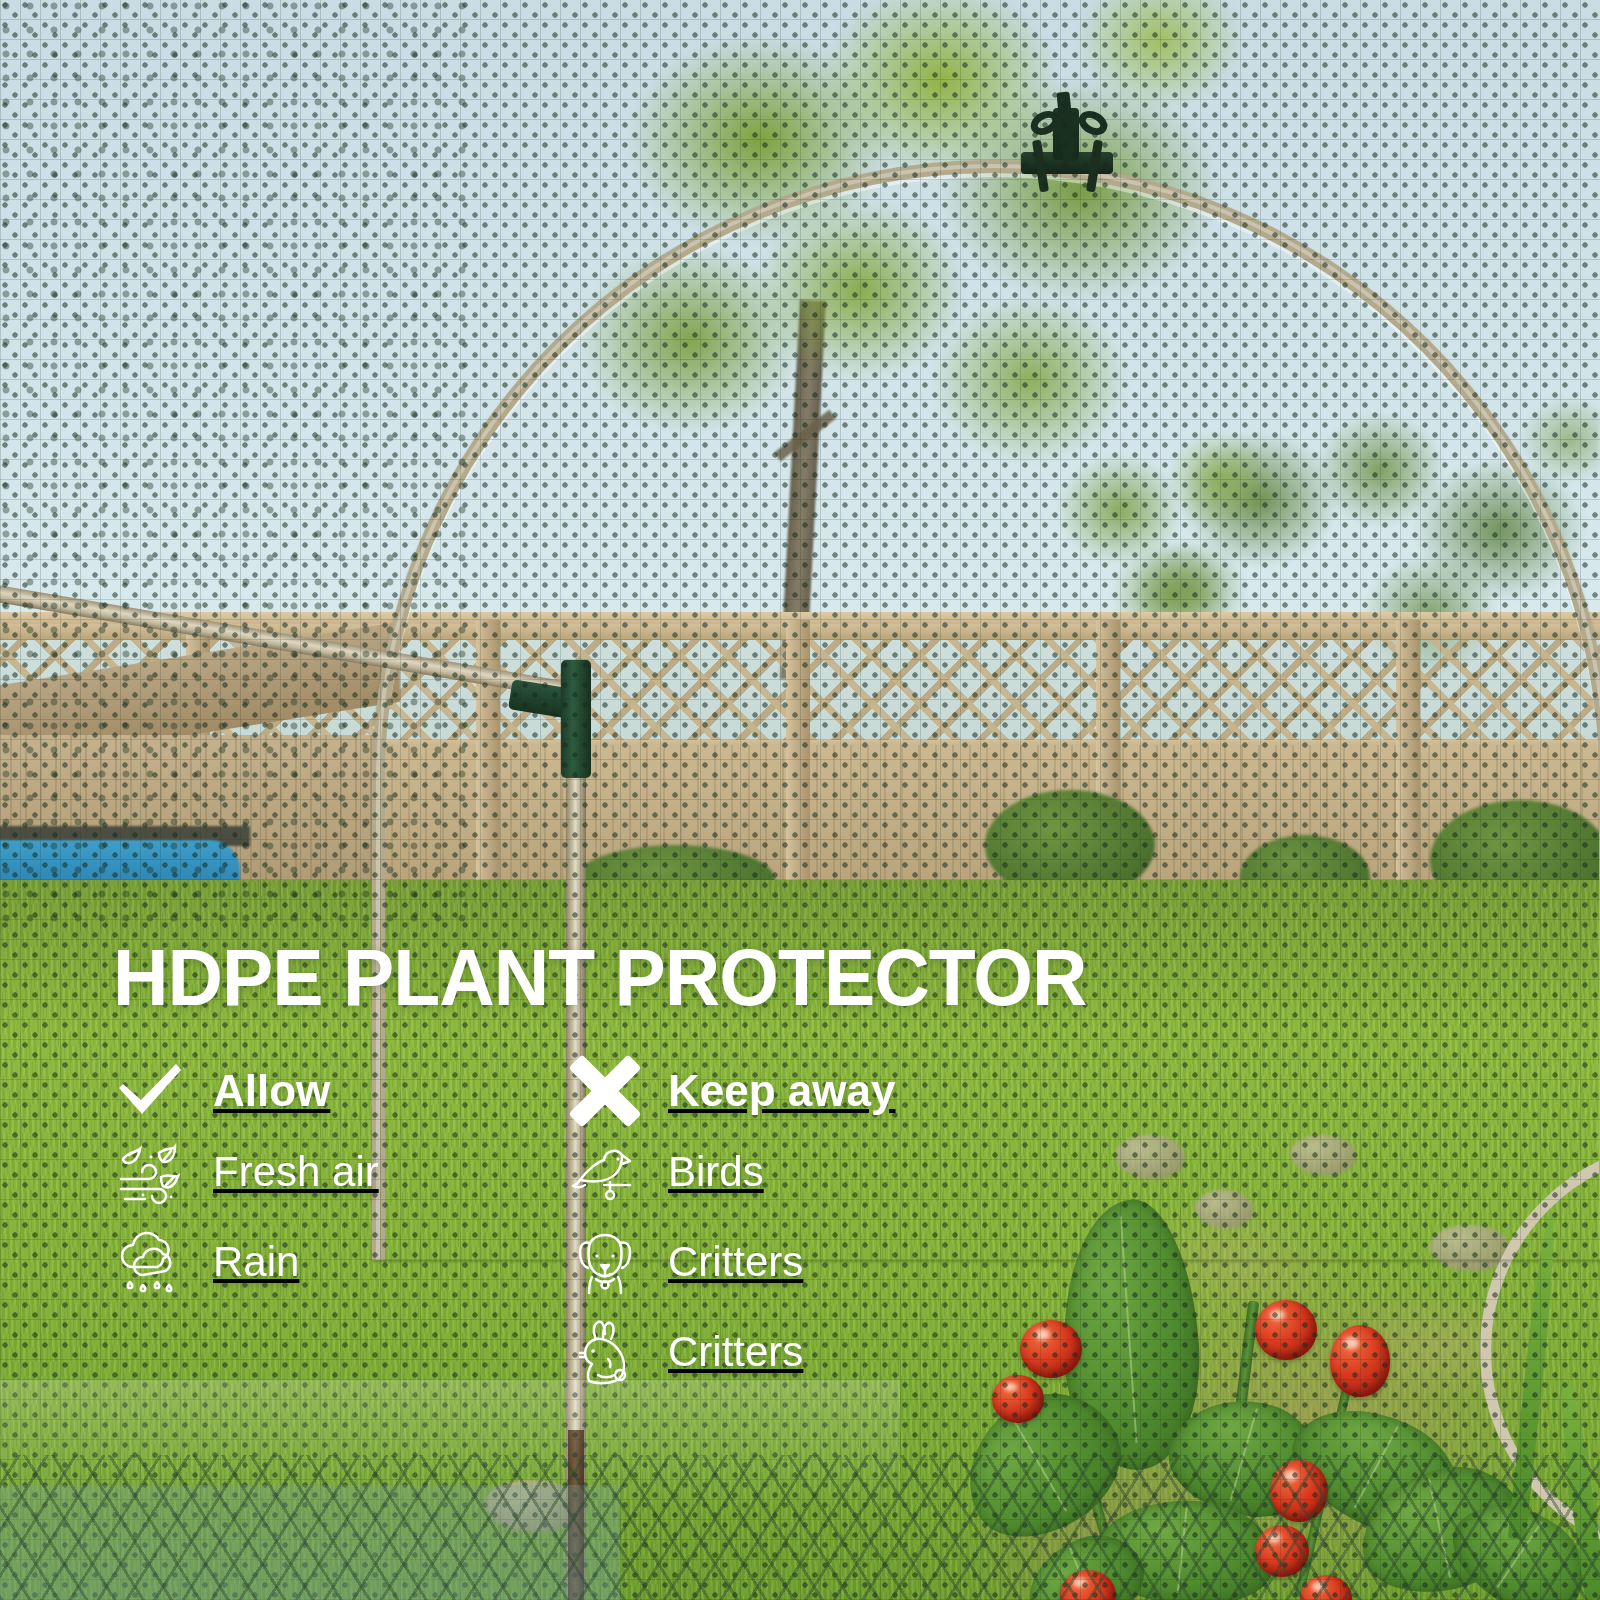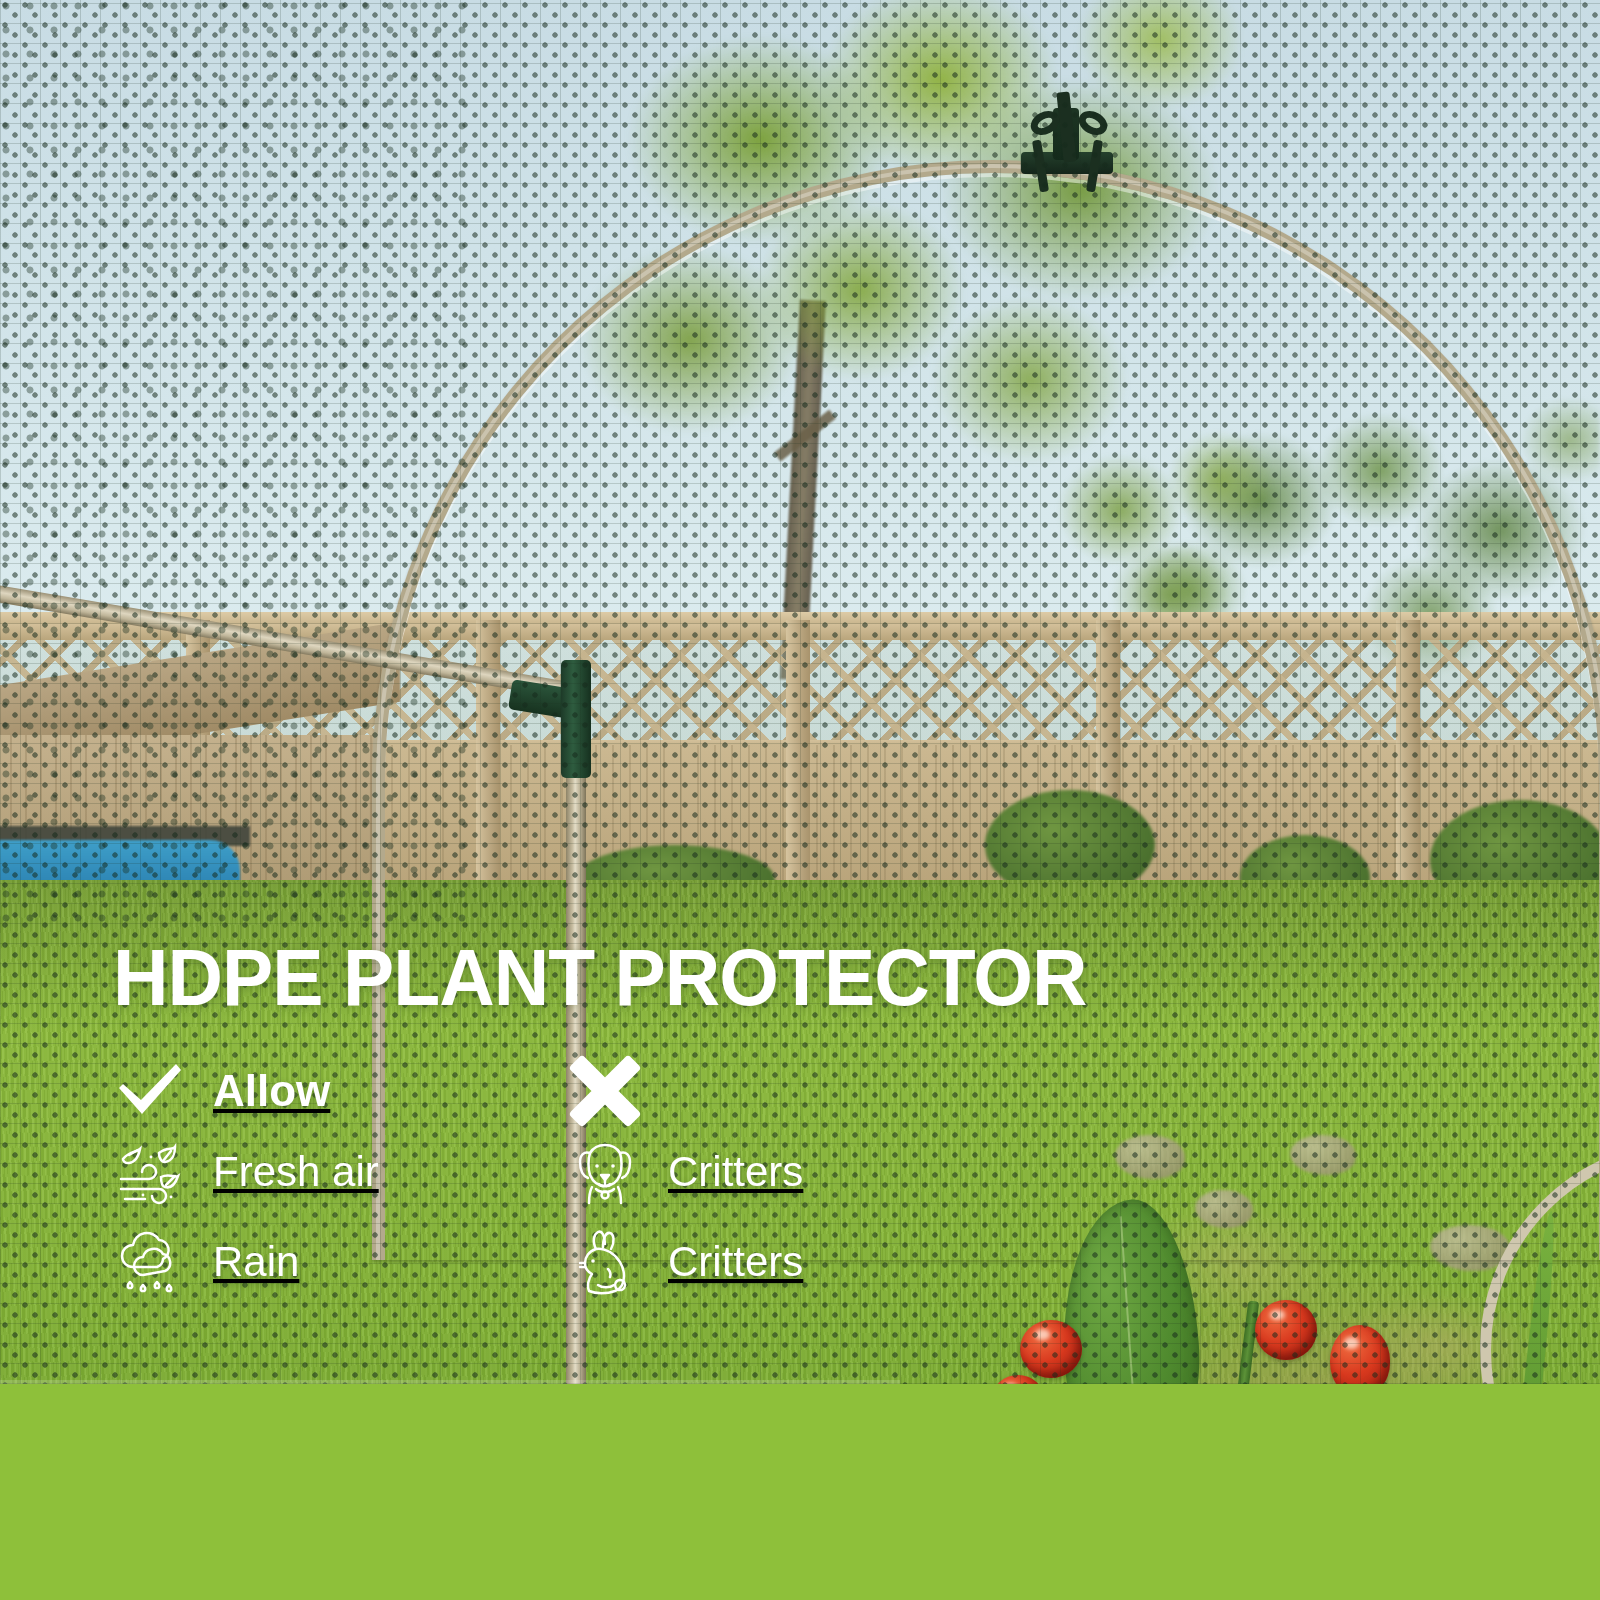--- a/index.html
+++ b/index.html
@@ -1,19 +1,19 @@
 <!DOCTYPE html>
 <html><head>
 <meta charset="utf-8">
 <style>
   * { margin:0; padding:0; box-sizing:border-box; }
   html,body { width:1600px; height:1600px; overflow:hidden; background:#8ec03a; }
   body { font-family:"Liberation Sans", sans-serif; }
 
-  #stage { position:relative; width:1600px; height:1384px; overflow:hidden; }
+  #stage { position:relative; width:1600px; height:1600px; overflow:hidden; }
 
   
   .layer { position:absolute; inset:0; }
 
   
   .sky {
     background:linear-gradient(to bottom,
       #c8dce4 0%, #cfe2e8 18%, #d8e9ed 38%, #dfeef0 55%, #e2f0f0 70%, #dfeeea 100%);
   }
 
@@ -487,22 +487,35 @@
         </div>
 
       </div>
 
       <div class="column right">
 
         <div class="col-head">
           <svg class="mark" viewBox="0 0 74 74">
             <path d="M14 6 L37 29 L60 6 L68 14 L45 37 L68 60 L60 68 L37 45 L14 68 L6 60 L29 37 L6 14 Z" fill="#ffffff" stroke="#ffffff" stroke-width="8" stroke-linejoin="round"></path>
           </svg>
-        </div>
-
+          <span class="col-head-label">Keep away</span>
+        </div>
+
+        <div class="col-row">
+          <svg class="ico" viewBox="0 0 74 74" fill="none" stroke="#ffffff" stroke-width="2.5" stroke-linecap="round" stroke-linejoin="round">
+            <path d="M54 20 a10 10 0 0 0 -18 5 c-6 2 -16 9 -24 20 c10 2 22 2 30 -2 c8 -4 12 -12 12 -23z"></path>
+            <path d="M12 45 c-2 3 -4 5 -7 6 c4 2 9 1 12 -1"></path>
+            <path d="M54 20 l8 6 l-8 3"></path>
+            <circle cx="50" cy="24" r="1.6" fill="#fff" stroke="none"></circle>
+            <path d="M42 47 l0 9"></path>
+            <path d="M36 50 H62"></path>
+            <path d="M42 56 a4 4 0 1 0 .1 0"></path>
+          </svg>
+          <span class="col-row-label">Birds</span>
+        </div>
 
         <div class="col-row">
           <svg class="ico" viewBox="0 0 74 74" fill="none" stroke="#ffffff" stroke-width="2.5" stroke-linecap="round" stroke-linejoin="round">
             <path d="M22 18 c-6 -2 -10 2 -10 9 c0 8 3 14 8 16"></path>
             <path d="M52 18 c6 -2 10 2 10 9 c0 8 -3 14 -8 16"></path>
             <path d="M22 18 c3 -5 8 -8 15 -8 c7 0 12 3 15 8 c2 6 2 16 0 22 c-3 7 -8 11 -15 11 c-7 0 -12 -4 -15 -11 c-2 -6 -2 -16 0 -22z"></path>
             <circle cx="29" cy="31" r="1.8" fill="#fff" stroke="none"></circle>
             <circle cx="45" cy="31" r="1.8" fill="#fff" stroke="none"></circle>
             <path d="M33 40 h8 l-4 5z" fill="#fff" stroke="#fff"></path>
             <path d="M37 45 v4"></path>

